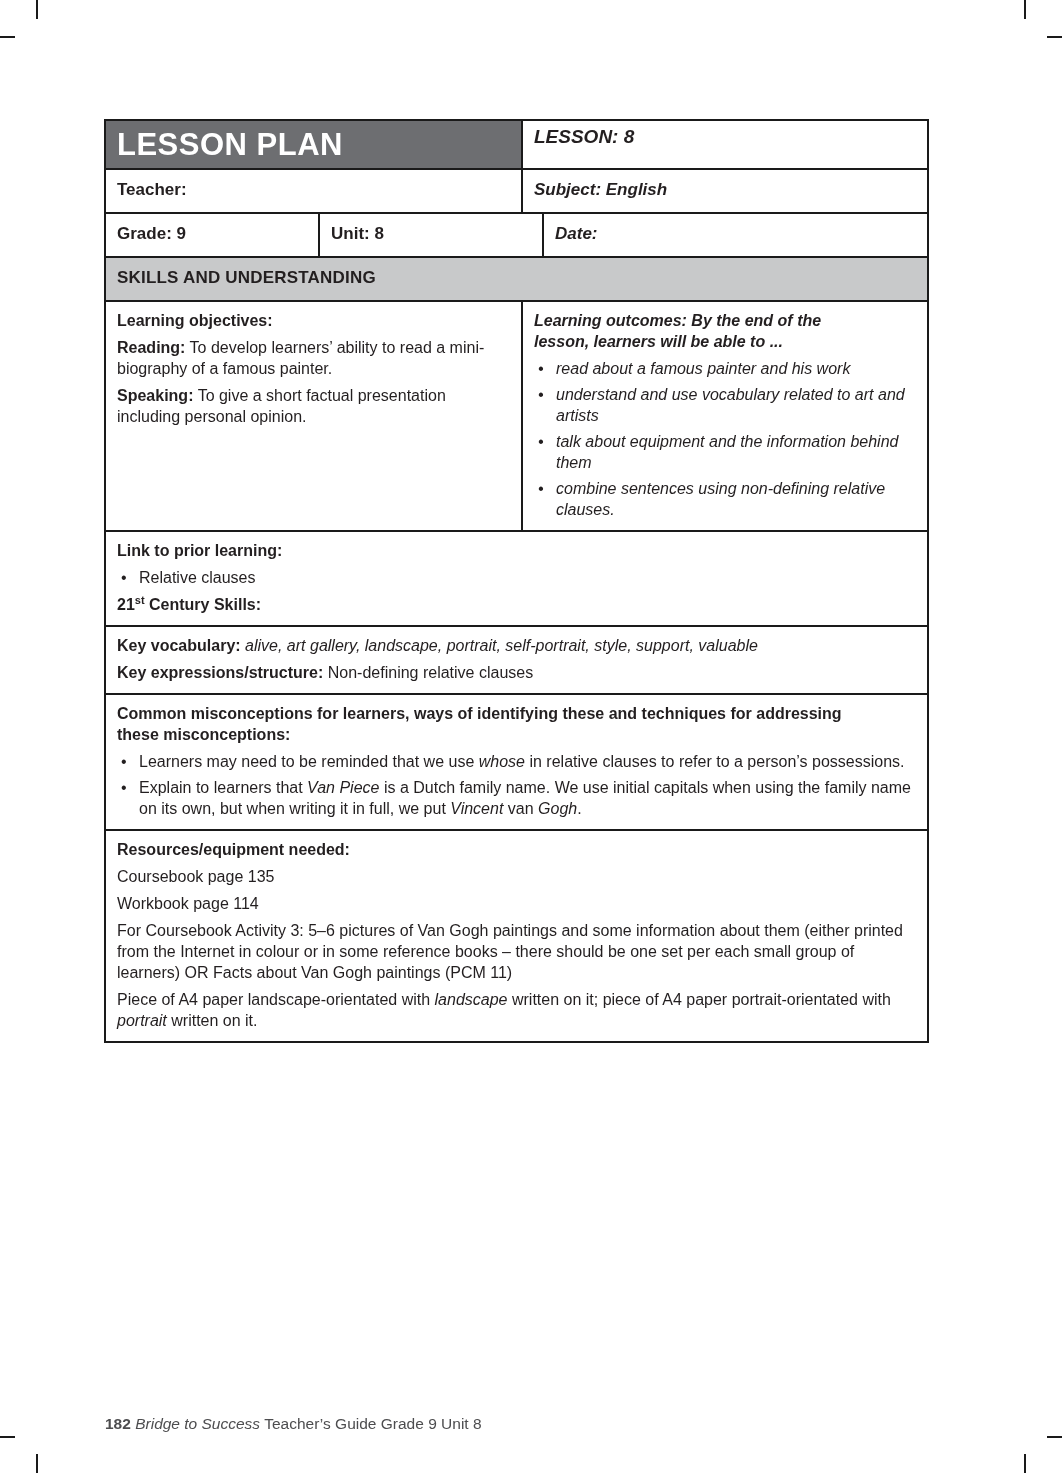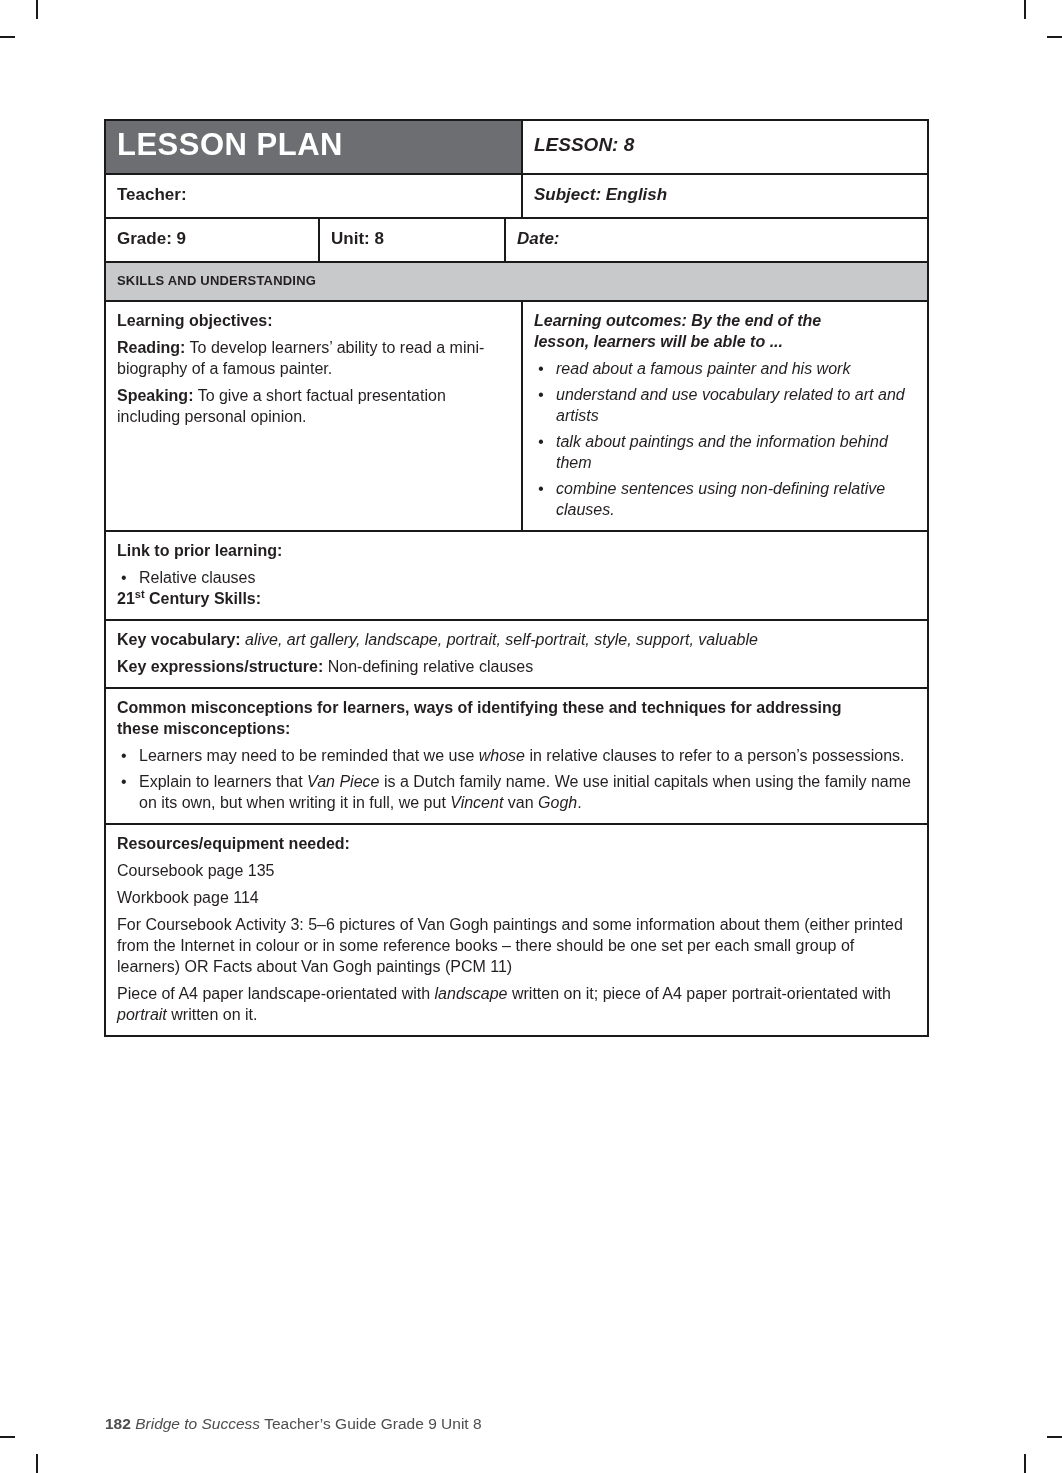--- a/index.html
+++ b/index.html
@@ -13,44 +13,44 @@
   .crop.v { width:2px; height:19px; }
   .crop.h { width:15px; height:2px; }
 
   .doc { position:absolute; left:104px; top:119px; width:825px; border:2px solid #1a1a1a; }
   .row { display:flex; border-bottom:2px solid #1a1a1a; align-items:stretch; }
   .row:last-child { border-bottom:none; }
   .cell { padding:8px 11px 10px; }
   .cell + .cell { border-left:2px solid #1a1a1a; }
   .col-l { width:415px; flex:0 0 auto; }
   .col-a { width:212px; flex:0 0 auto; }
-  .col-b { width:186px; flex:0 0 auto; }
+  .col-b { width:224px; flex:0 0 auto; }
   .col-r { flex:1 1 auto; min-width:0;font-style:italic; }
   .full  { width:100%; }
 
-  .r-head .cell { display:flex; align-items:center; padding-top:5px; }
+  .r-head .cell { display:flex; padding-top:5px; padding-bottom:5px; }
   .head-dark { background:#6d6e71; }
   .title { color:#ffffff; font-size:31px; font-weight:bold; letter-spacing:0.5px; line-height:37px; }
   .lesson-no { font-size:19px; font-weight:bold; }
 
   .r-info .cell, .r-grade .cell, .r-section .cell { display:flex; align-items:center; padding-top:10px; padding-bottom:12px; }
   .lbl { font-size:17px; font-weight:bold; }
   .r-section { background:#c8c9ca; }
-  .section-h { font-size:13px; font-weight:bold; letter-spacing:0.2px; }
+  .section-h { font-size:17px; font-weight:bold; letter-spacing:0.2px; }
 
   .body-cell { font-size:16px; line-height:21px; }
   .para { margin-bottom:6px; }
   .para:last-child { margin-bottom:0; }
   .b { font-weight:bold; }
   .i { font-style:italic; }
   .u { }
   .outcomes-head { padding-right:40px; }
   .miscon-head { padding-right:60px; }
 
-  ul.blist { list-style:none; }
+  ul.blist { list-style:none; margin-bottom:6px; }
   ul.blist:last-child { margin-bottom:0; }
   ul.blist li { position:relative; padding-left:22px; margin-top:5px; }
   ul.blist li::before { content:"\2022"; position:absolute; left:4px; }
 
   sup { font-size:11px; vertical-align:super; line-height:0; }
 
   .footer { position:absolute; left:105px; top:1415px; font-size:15.5px; color:#4d4d4f; }
 </style>
 </head>
 <body>
@@ -112,21 +112,21 @@
       <p class="para">
         <span class="b">Speaking:</span>
         <span>To give a short factual presentation including personal opinion.</span>
       </p>
     </div>
     <div class="cell col-r body-cell">
       <p class="para b outcomes-head">Learning outcomes: By the end of the lesson, learners will be able to ...</p>
       <ul class="blist">
         <li>read about a famous painter and his work</li>
         <li>understand and use vocabulary related to art and artists</li>
-        <li>talk about paintings and the information behind them</li>
+        <li>talk about equipment and the information behind them</li>
         <li>combine sentences using non-defining relative clauses.</li>
       </ul>
     </div>
   </div>
 
   <div class="row">
     <div class="cell full body-cell">
       <p class="para"><span class="b">Link to prior learning:</span></p>
       <ul class="blist">
         <li>Relative clauses</li>

